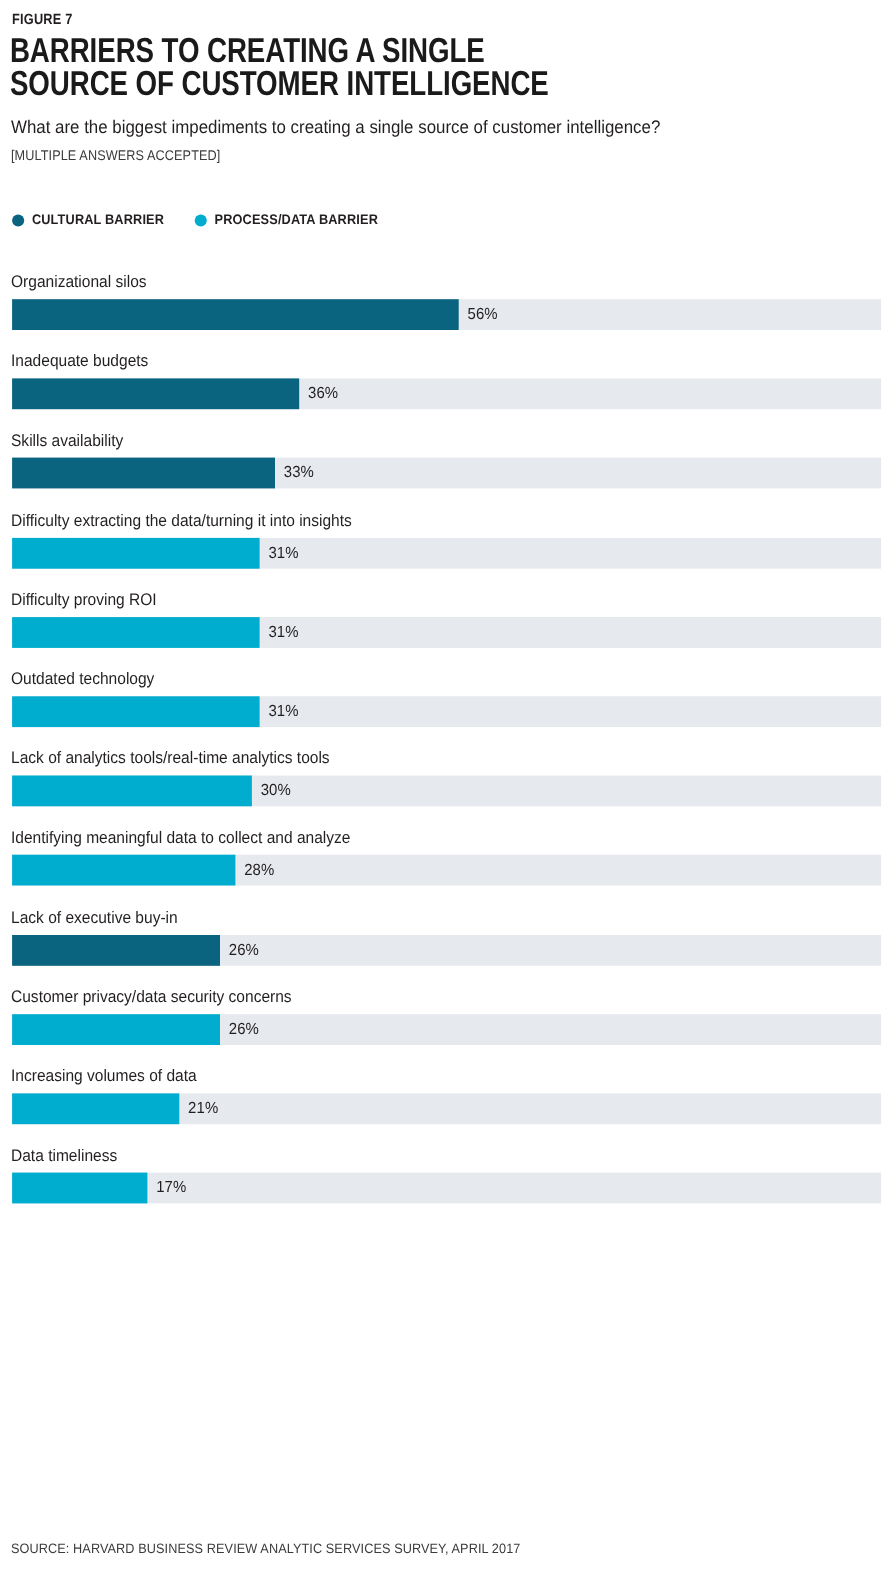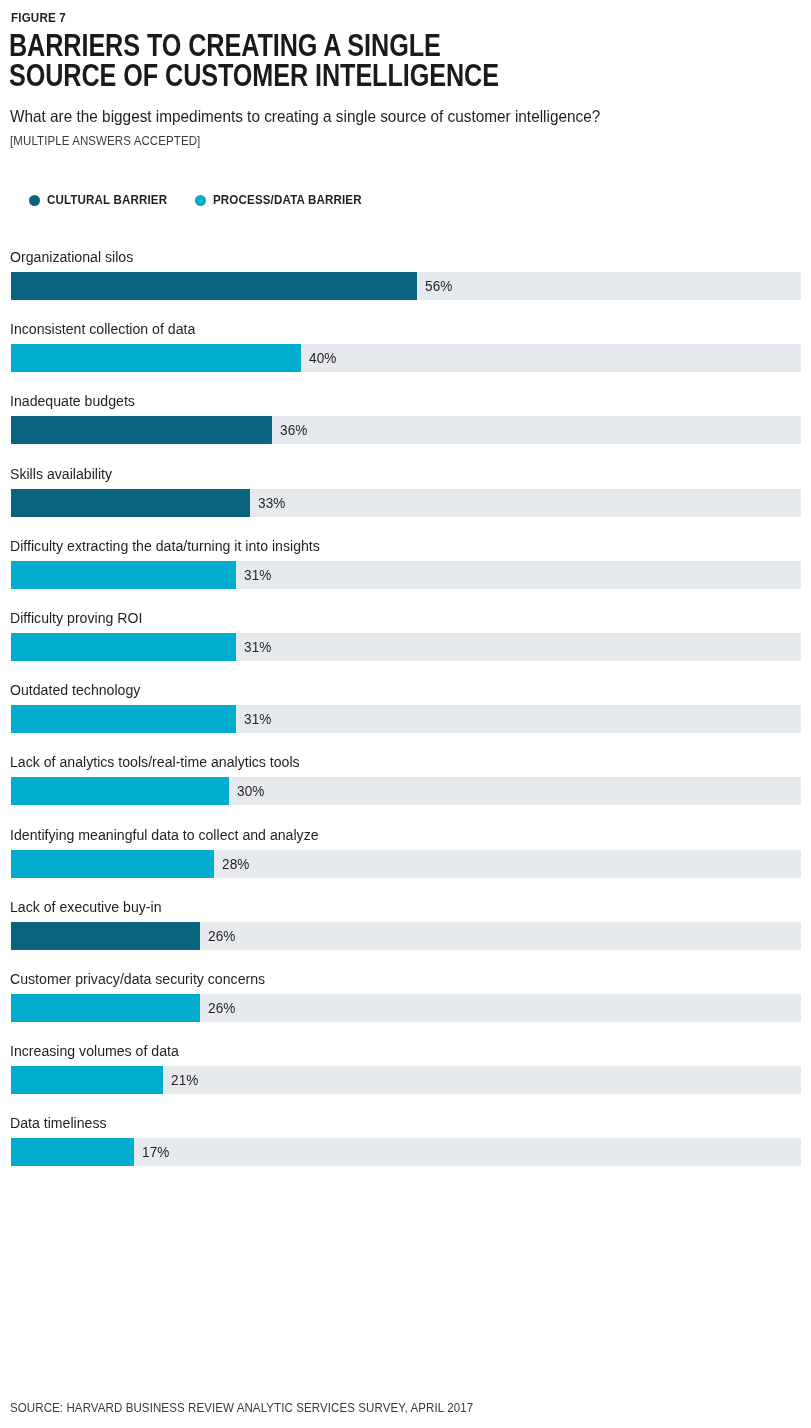--- a/index.html
+++ b/index.html
@@ -41,21 +41,21 @@
   .multiple {
     position:absolute; left:10px; top:133px;
     font-size:12.8px; line-height:15px;
     letter-spacing:.1px;
     transform:scaleX(.90); transform-origin:left top;
     color:#3b3b3b;
   }
 
   .legend {
     position:absolute; left:11px; top:193px;
-    display:flex; align-items:center; gap:17px;margin-left:18px;
+    display:flex; align-items:center; gap:17px;
   }
   .legend-item { display:flex; align-items:center; gap:7px; }
   .legend-dot { width:11px; height:11px; border-radius:50%; display:block; }
   .legend-text {
     font-size:12.6px; font-weight:bold; letter-spacing:.15px;
     white-space:nowrap;
     transform:scaleX(.92); transform-origin:left center;
     color:#231f20;
   }
 
@@ -121,27 +121,20 @@
 
   <div class="rows" id="rows">
       <div class="row">
         <div class="row-label">Organizational silos</div>
         <div class="track" style="background: rgb(230, 233, 237);">
           <div class="bar" style="width: 406px; background: rgb(10, 100, 128);"></div>
         </div>
         <div class="bar-value" style="left: 425px; transform: scaleX(0.93);">56%</div>
       </div>
       <div class="row">
-        <div class="row-label">Inconsistent collection of data</div>
-        <div class="track" style="background: rgb(230, 233, 237);">
-          <div class="bar" style="width: 290px; background: rgb(0, 173, 207);"></div>
-        </div>
-        <div class="bar-value" style="left: 309px; transform: scaleX(0.93);">40%</div>
-      </div>
-      <div class="row">
         <div class="row-label">Inadequate budgets</div>
         <div class="track" style="background: rgb(230, 233, 237);">
           <div class="bar" style="width: 261px; background: rgb(10, 100, 128);"></div>
         </div>
         <div class="bar-value" style="left: 280px; transform: scaleX(0.93);">36%</div>
       </div>
       <div class="row">
         <div class="row-label">Skills availability</div>
         <div class="track" style="background: rgb(230, 233, 237);">
           <div class="bar" style="width: 239.25px; background: rgb(10, 100, 128);"></div>

